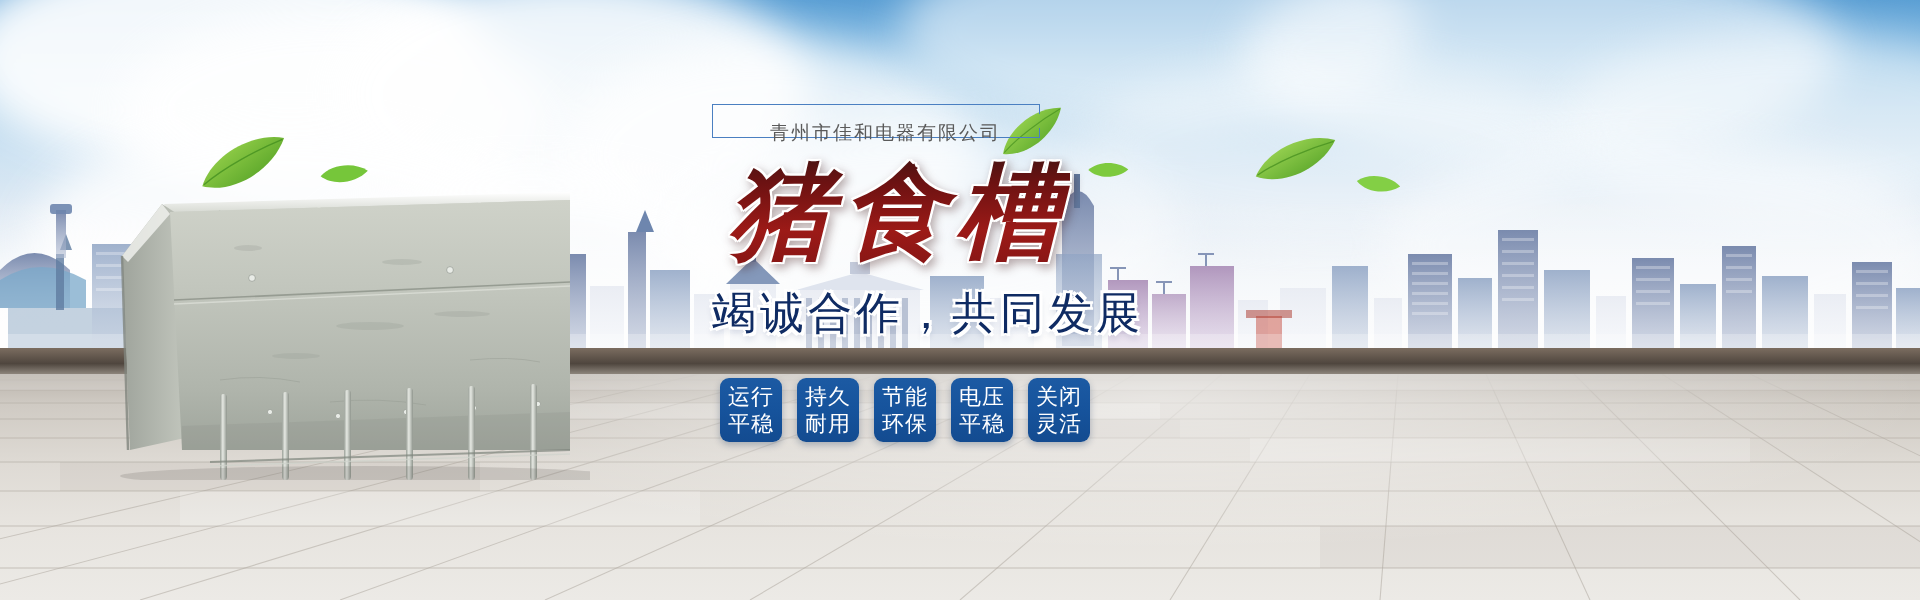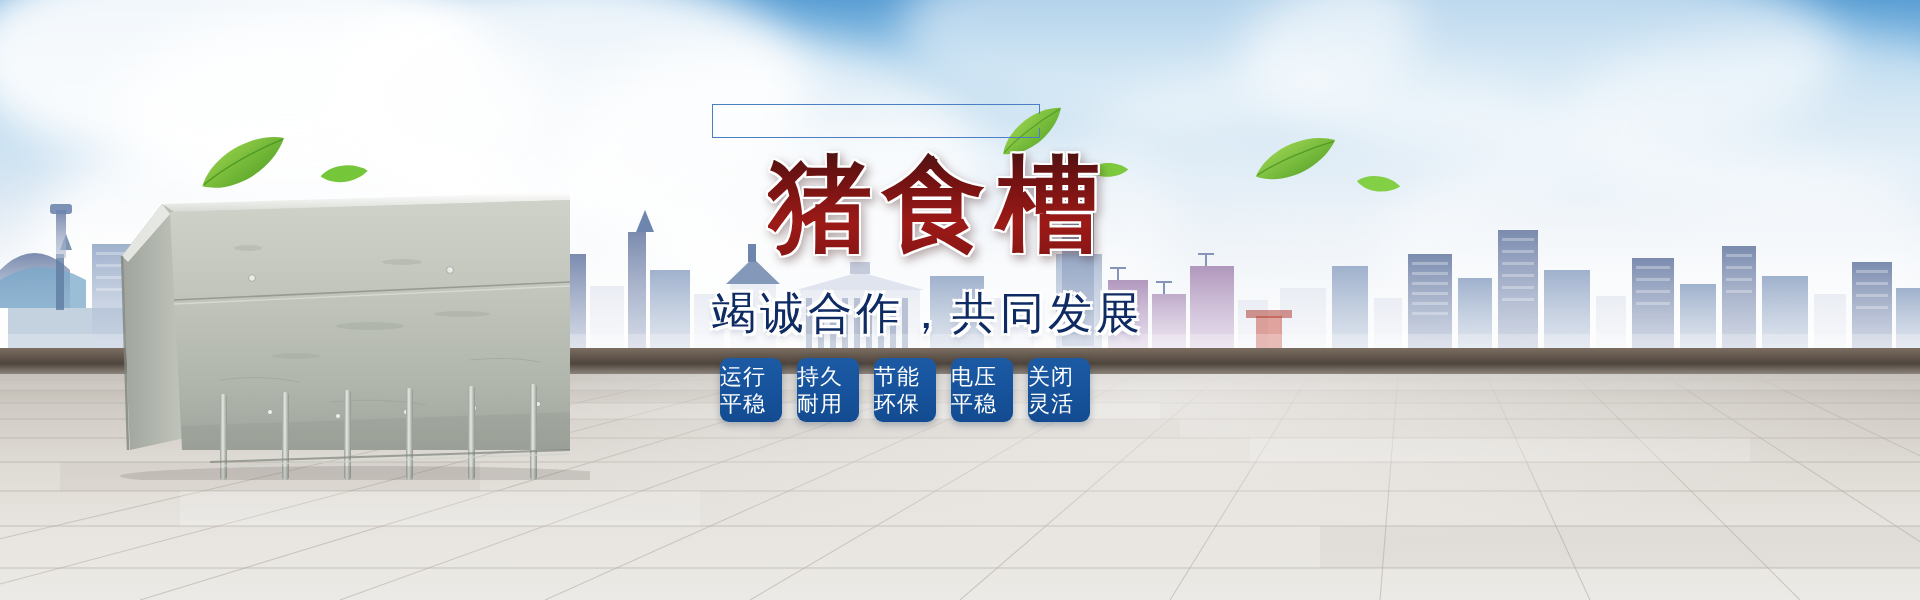--- a/index.html
+++ b/index.html
@@ -105,55 +105,54 @@
     border-bottom:1px solid #4a7fc1;border-right:1px solid #4a7fc1;box-sizing:border-box;
   }
   .company .name{
     position:absolute;left:66px;top:24px;
     font-size:19px;color:#5a5a5a;letter-spacing:2px;white-space:nowrap;
     background:transparent;padding:0 4px;
   }
 
   
   .title{
-    position:absolute;left:38px;top:40px;
+    position:absolute;left:38px;top:48px;
     font-family:"Liberation Serif","DejaVu Serif",serif;
-    font-size:104px;font-weight:700;
+    font-size:104px;font-weight:700;font-style:italic;
     letter-spacing:10px;white-space:nowrap;
     color:#8c1616;
     background:linear-gradient(to bottom,#3a1412 0%,#6d1212 28%,#9c1a17 62%,#7d1414 100%);
     -webkit-background-clip:text;background-clip:text;
     -webkit-text-fill-color:transparent;
     text-shadow:none;
     filter:drop-shadow(2px 0 0 #fff) drop-shadow(-2px 0 0 #fff)
            drop-shadow(0 2px 0 #fff) drop-shadow(0 -2px 0 #fff)
            drop-shadow(3px 4px 5px rgba(60,20,20,.35));
-    margin-left:40px;
   }
 
   
   .subtitle{
     position:absolute;left:22px;top:188px;
     font-size:44px;font-weight:400;letter-spacing:4px;white-space:nowrap;
     color:#0f2b63;
     text-shadow:
       2px 0 0 #fff,-2px 0 0 #fff,0 2px 0 #fff,0 -2px 0 #fff,
       2px 2px 0 #fff,-2px 2px 0 #fff,2px -2px 0 #fff,-2px -2px 0 #fff,
       3px 3px 0 #fff,-3px 3px 0 #fff,3px -3px 0 #fff,-3px -3px 0 #fff,
       0 5px 7px rgba(20,40,90,.25);
   }
 
   
   .tags{position:absolute;left:30px;top:262px;display:flex;gap:15px;}
   .tag{
     width:62px;height:64px;border-radius:9px;
     background:linear-gradient(to bottom,#1c5aa3 0%,#16539c 50%,#134b90 100%);
     box-shadow:0 3px 7px rgba(10,40,80,.28);
-    display:flex;flex-direction:column;align-items:flex-start;justify-content:center;
-    color:#ffffff;font-size:22px;line-height:1.25;letter-spacing:1px;
+    display:flex;flex-direction:column;align-items:center;justify-content:center;
+    color:#ffffff;font-size:22px;line-height:1.25;letter-spacing:1px;margin-top:20px;
   }
   .tag span{display:block;white-space:nowrap;}
 </style>
 </head>
 <body>
 
 <div class="banner">
 
   <div class="sky">
     <div class="cloud c1"></div>
@@ -496,20 +495,21 @@
       <path d="M2,32 C20,4 66,-6 94,8 C74,36 30,48 2,32 Z" fill="#83cf45"></path>
     </svg>
   </div>
 
   <div class="copy">
 
     <div class="company">
       <div class="frame"></div>
       <div class="frame-right"></div>
       <div class="frame-right2"></div>
+      <div class="name">青州市佳和电器有限公司</div>
     </div>
 
     <div class="title">猪食槽</div>
 
     <div class="subtitle">竭诚合作，共同发展</div>
 
     <div class="tags">
       <div class="tag">
         <span>运行</span>
         <span>平稳</span>

